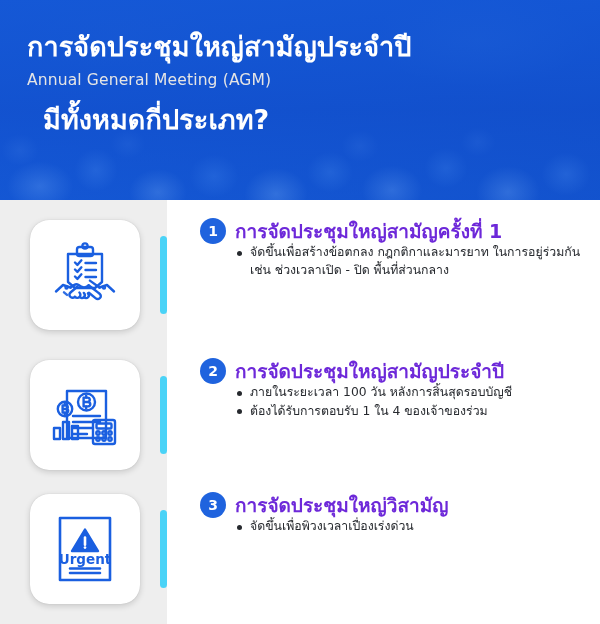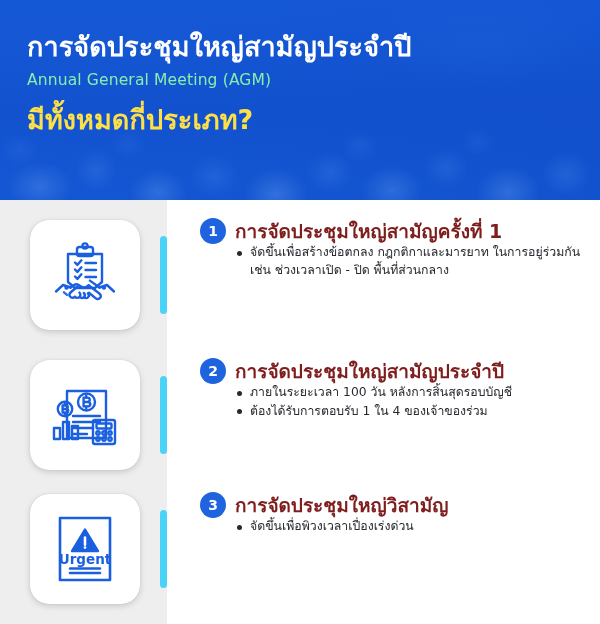--- a/index.html
+++ b/index.html
@@ -74,32 +74,33 @@
     color: #ffffff;
     letter-spacing: .1px;
     white-space: nowrap;
   }
 
   .title-en {
     margin-top: 6px;
     font-size: 15.5px;
     line-height: 20px;
     font-weight: 400;
-    color: #86efac;
+    color: #e5e5e5;
     letter-spacing: .15px;
   }
 
   .title-th-sub {
     margin-top: 13px;
     font-size: 27px;
     line-height: 34px;
     font-weight: 700;
-    color: #fde047;
+    color: #ffffff;
     letter-spacing: .1px;
     white-space: nowrap;
+    margin-left: 16px;
   }
 
   
   .body-area {
     position: relative;
     width: 600px;
     height: 424px;
     background: #ffffff;
   }
 
@@ -178,21 +179,21 @@
     font-size: 14px;
     font-weight: 700;
     line-height: 26px;
     text-align: center;
   }
 
   .sec-title {
     font-size: 19px;
     line-height: 26px;
     font-weight: 700;
-    color: #7f1d1d;
+    color: #6d28d9;
     white-space: nowrap;
   }
 
   .bullets {
     padding-left: 37px;
     list-style: none;
   }
 
   .bullets li {
     position: relative;

